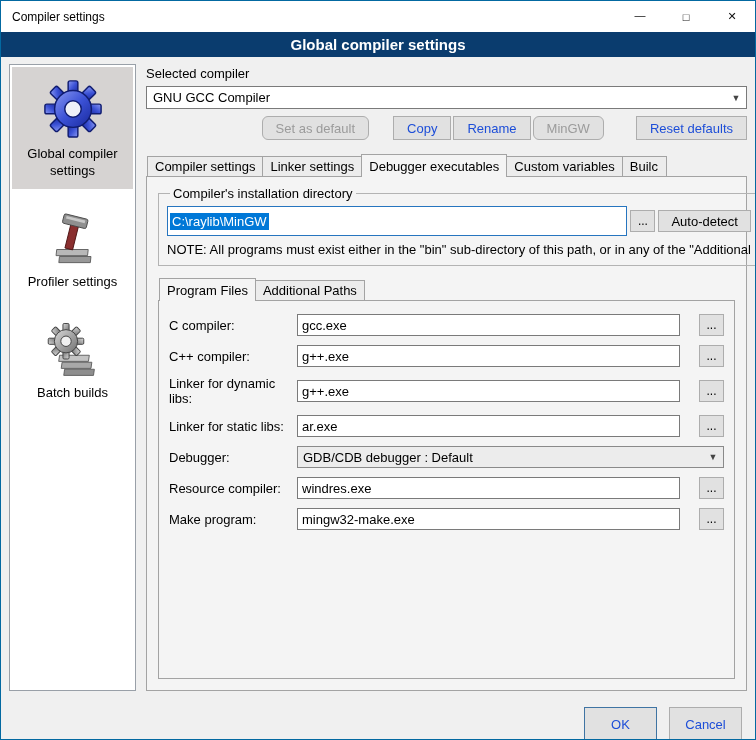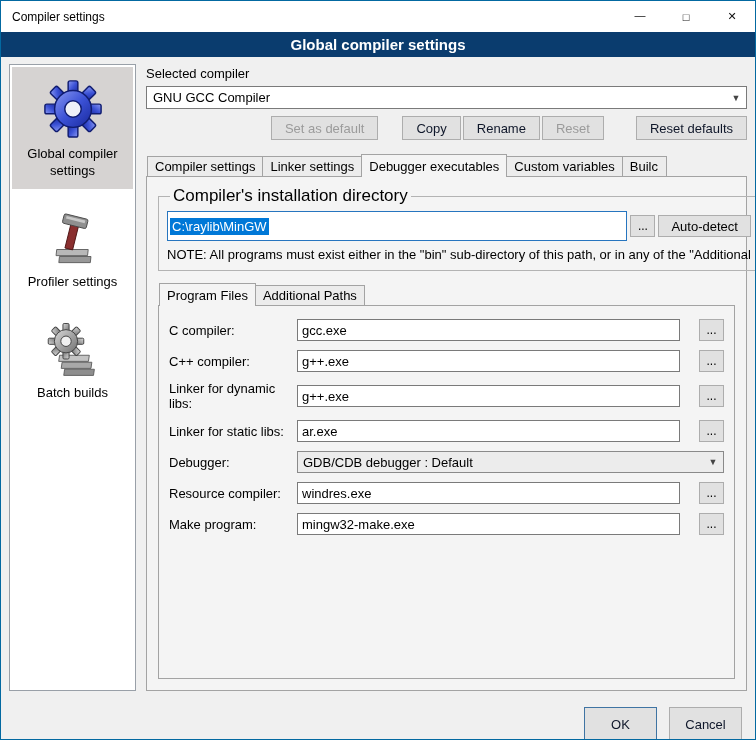--- a/index.html
+++ b/index.html
@@ -34,39 +34,39 @@
   
   .main { flex:1; display:flex; flex-direction:column; min-width:0; }
   .field-label { font-size:13px; margin:2px 0 5px 0; }
 
   .combobox { height:23px; border:1px solid #7a7a7a; background:#fff; display:flex; align-items:center;
               font-size:13px; padding-left:6px; }
   .combobox .arrow { margin-left:auto; width:20px; text-align:center; font-size:9px; color:#444; }
 
   .btnrow { display:flex; justify-content:flex-end; margin-top:7px; gap:2px; }
   .btn { height:24px; background:#e1e1e1; border:1px solid #adadad; font-size:13px; padding:0 13px;
-         font-family:inherit; color:#0f172a; }
-  .btn[disabled] { color:#9b9b9b; }
+         font-family:inherit; color:#1d4ed8; }
+  .btn[disabled] { color:#9b9b9b;border-radius:6px; }
   .btn.setdefault { margin-right:22px; }
   .btn.delete { margin-right:30px; }
 
   
   .tabstrip { display:flex; align-items:flex-end; margin-top:13px; height:23px; position:relative; z-index:2;
               padding-left:1px; }
   .tab { height:20px; border:1px solid #a3a3a3; border-bottom:none; background:#ececec; font-size:13px;
          padding:0 7px; display:flex; align-items:center; white-space:nowrap; }
   .tab + .tab { margin-left:-1px; }
   .tab.active { height:23px; background:#f4f4f4; position:relative; z-index:3; margin-bottom:-1px; }
   .tab.clipped { width:45px; overflow:hidden; flex:none; }
 
   .tabpanel { flex:1; border:1px solid #a3a3a3; background:#f4f4f4; padding:9px 11px 11px 11px;
               display:flex; flex-direction:column; min-height:0; position:relative; z-index:1; }
 
   fieldset.groupbox { border:1px solid #b3b3b3; padding:5px 8px 8px 8px; margin-bottom:12px; }
-  .groupbox legend { font-size:17px; padding:0 3px; margin-left:3px; }
+  .groupbox legend { font-size:13px; padding:0 3px; margin-left:3px; }
   .pathrow { display:flex; gap:3px; align-items:center; }
   .fakeinput { flex:1; height:22px; border:1px solid #2675bf; background:#fff; font-size:13px;
                display:flex; align-items:center; padding:14px 2px; overflow:hidden; }
   .sel { background:#0078d7; color:#fff; padding:1px 2px; white-space:nowrap; }
   .browse-btn { width:25px; height:22px; background:#e1e1e1; border:1px solid #adadad; font-size:12px;
                 font-family:inherit; }
   .autodetect-btn { height:22px; background:#e1e1e1; border:1px solid #adadad; font-size:13px;
                     padding:0 12px; font-family:inherit; }
   .note { color:#000000; font-size:13px; margin-top:6px; white-space:nowrap; overflow:hidden; }
 
@@ -190,21 +190,21 @@
 
       <div class="combobox">
         <span>GNU GCC Compiler</span>
         <span class="arrow">▼</span>
       </div>
 
       <div class="btnrow">
         <button class="btn setdefault" disabled="">Set as default</button>
         <button class="btn">Copy</button>
         <button class="btn">Rename</button>
-        <button class="btn delete" disabled="">Reset</button>
+        <button class="btn delete" disabled="">MinGW</button>
         <button class="btn">Reset defaults</button>
       </div>
 
       <div class="tabstrip">
         <div class="tab">Compiler settings</div>
         <div class="tab">Linker settings</div>
         <div class="tab active">Debugger executables</div>
         <div class="tab">Custom variables</div>
         <div class="tab clipped">Builc</div>
 

